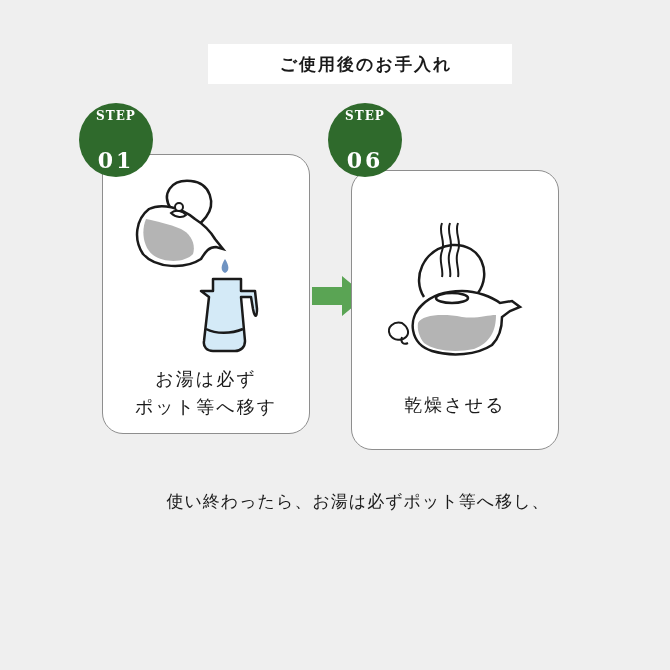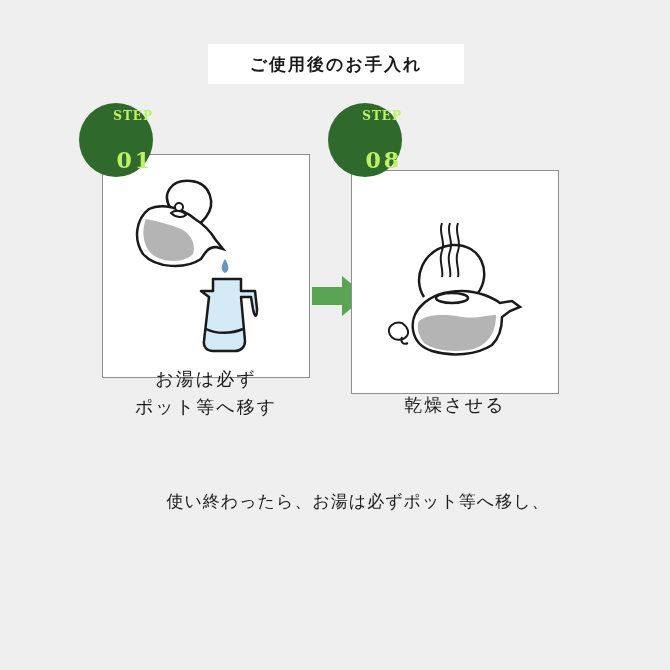--- a/index.html
+++ b/index.html
@@ -7,44 +7,44 @@
       width: 670px; height: 670px;
       background: #efefef;
       position: relative;
       overflow: hidden;
       font-family: "DejaVu Serif", "Liberation Serif", serif;
       color: #1a1a1a;
     }
     .title-box {
       position: absolute;
       left: 208px; top: 44px;
-      width: 256px; height: 40px;
+      width: 292px; height: 40px;
       background: #ffffff;
       display: flex; align-items: center; justify-content: center;
-      font-size: 17px; font-weight: bold; letter-spacing: 2px;
+      font-size: 17px; font-weight: bold; letter-spacing: 2px; padding-left: 12px;
     }
     .card {
       position: absolute;
       top: 154px;
-      width: 208px; height: 224px;
+      width: 208px; height: 280px;
       background: #ffffff;
       border: 1px solid #8e8e8e;
-      border-radius: 0;
+      border-radius: 21px;
       box-sizing: border-box;
     }
     .card.c1 { left: 102px; }
     .card.c2 { left: 351px; margin-top: 16px; }
     .badge {
       position: absolute;
       top: 103px;
       width: 74px; height: 74px;
       border-radius: 50%;
       background: #2f6a2c;
-      color: #bef264;
-      display: flex; flex-direction: column; align-items: flex-end; justify-content: center;
+      color: #ffffff;
+      display: flex; flex-direction: column; align-items: center; justify-content: center;
       z-index: 2;
     }
     .badge.b1 { left: 79px; }
     .badge.b2 { left: 328px; }
     .badge .step { font-size: 12px; font-weight: bold; letter-spacing: 1px; line-height: 13px; margin-top: 2px; }
     .badge .num { font-size: 22px; font-weight: bold; letter-spacing: 3px; line-height: 24px; margin-top: 25px; }
     .illus { position: absolute; }
     .card-caption {
       position: absolute; left: 0; right: 0;
       text-align: center;
@@ -96,21 +96,21 @@
     <div>ポット等へ移す</div>
   </div>
 </div>
 
 <svg class="arrow" width="56" height="40" viewBox="0 0 56 40">
   <path d="M0 11 L30 11 L30 0 L54 20 L30 40 L30 29 L0 29 Z" fill="#5aa454"></path>
 </svg>
 
 <div class="badge b2">
   <span class="step">STEP</span>
-  <span class="num">08</span>
+  <span class="num">06</span>
 </div>
 <div class="card c2">
   <svg class="illus" style="left:30px; top:48px;" width="150" height="140" viewBox="0 0 150 140">
 
     <path d="M60 4 C56 14 64 22 60 32 C56 42 62 50 60 58" fill="none" stroke="#1a1a1a" stroke-width="2"></path>
     <path d="M68 4 C64 14 72 22 68 32 C64 42 70 50 68 58" fill="none" stroke="#1a1a1a" stroke-width="2"></path>
     <path d="M76 4 C72 14 80 22 76 32 C72 42 78 50 76 58" fill="none" stroke="#1a1a1a" stroke-width="2"></path>
 
     <path d="M42 78 C30 60 40 30 70 26 C100 24 110 55 96 74" fill="none" stroke="#1a1a1a" stroke-width="2.5"></path>
 

